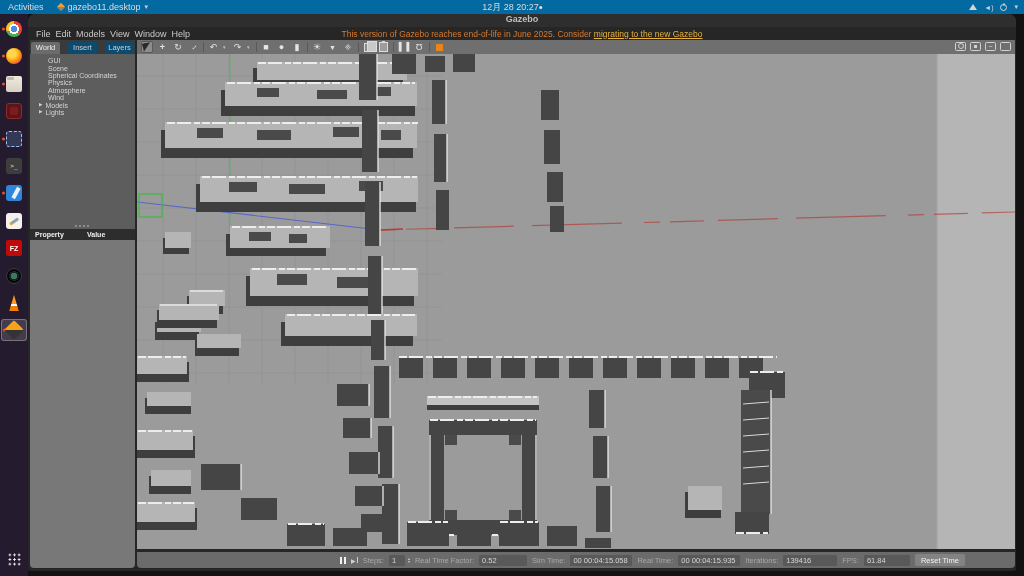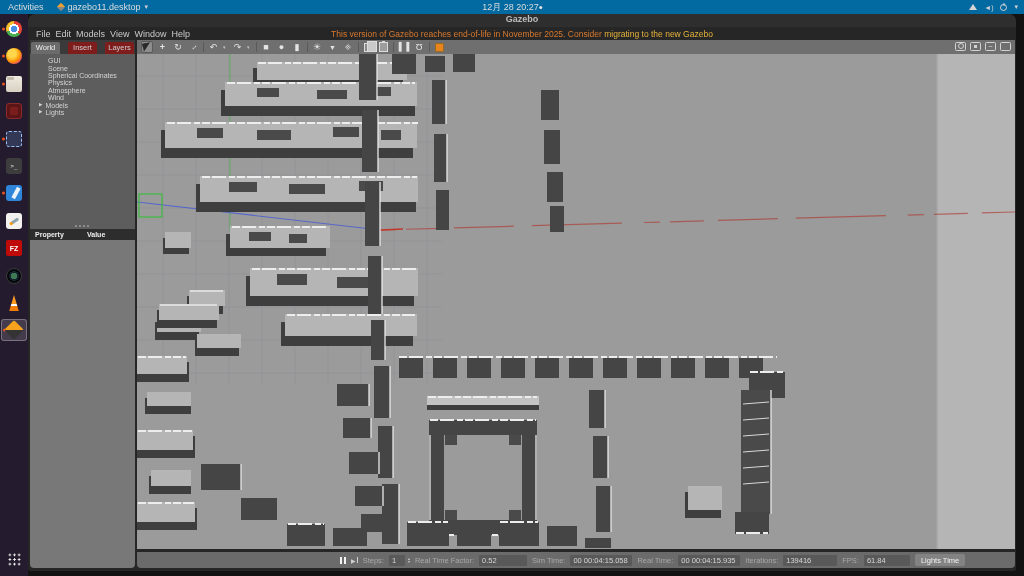--- a/index.html
+++ b/index.html
@@ -45,25 +45,25 @@
   .ic-apps{width:13px;height:13px;background-image:radial-gradient(circle,#e6e6e6 1.1px,rgba(0,0,0,0) 1.3px);background-size:4.6px 4.6px;background-position:center;border-radius:0}
   .show-apps{margin-top:auto;margin-bottom:6px}
 
   
   .gz-window{position:absolute;left:28px;top:14px;width:988px;height:557px;background:#262626;border-radius:7px 7px 2px 2px}
   .titlebar{height:13px;background:#2e2e2e;border-radius:7px 7px 0 0;display:flex;justify-content:center;color:#bdbdbd;font-size:9px;font-weight:bold}
   .menubar{position:relative;height:13px;display:flex;align-items:center;font-size:9px;color:#cacaca}
   .menus{display:flex;gap:5px;margin-left:8px;z-index:2}
   .menus span{cursor:default}
   .warnbar{position:absolute;left:0;right:0;text-align:center;font-size:8.5px;color:#d8792e;pointer-events:none}
-  .warnlink{color:#e7b33c;pointer-events:auto}
+  .warnlink{color:#e7b33c;text-decoration:underline;pointer-events:auto}
 
   
   .tabbar{position:absolute;left:2px;top:26px;width:105px;height:14px;background:#3a3a3a;display:flex;align-items:flex-end;gap:8px;padding:0 1px}
-  .tab{flex:1;height:12.5px;background:#7f1d1d;color:#cfcfcf;font-size:7.5px;display:flex;align-items:center;justify-content:center;border-radius:2px 2px 0 0}
+  .tab{flex:1;height:12.5px;background:#0c4a6e;color:#cfcfcf;font-size:7.5px;display:flex;align-items:center;justify-content:center;border-radius:2px 2px 0 0}
   .tab.active{background:#6b6b6b;color:#f0f0f0}
   .toolbar{position:absolute;left:109px;top:26px;width:878px;height:14px;background:#6f6f6f;display:flex;align-items:center;gap:3.5px;padding-left:4px;color:#e4e4e4}
   .ticon{width:12px;height:12px;display:flex;align-items:center;justify-content:center;font-size:9px;line-height:1;flex:none}
   .ticon.sel{background:#8d8d8d;border:1px solid #5a5a5a;border-radius:2px}
   .tsep{width:1px;height:10px;background:#595959;flex:none}
   .cursor-arrow{width:0;height:0;border-left:4px solid #2a2a2a;border-top:4px solid #2a2a2a;border-right:4px solid transparent;border-bottom:4px solid transparent;transform:rotate(-12deg)}
   .tiny-dd{font-size:5px;color:#c5c5c5;width:5px}
   .g-or{width:9px;height:9px;background:#e8841c;border:1px solid #9a6a22;border-radius:1px}
   .ico-copy{position:relative;width:8px;height:9px;border:1px solid #dcdcdc;background:#8a8a8a}
   .ico-copy::after{content:"";position:absolute;left:2px;top:-3px;width:8px;height:9px;border:1px solid #dcdcdc;background:#c9c9c9}
@@ -178,21 +178,21 @@
   <div class="menubar">
     <div class="menus">
       <span>File</span>
       <span>Edit</span>
       <span>Models</span>
       <span>View</span>
       <span>Window</span>
       <span>Help</span>
     </div>
     <div class="warnbar">
-      <span>This version of Gazebo reaches end-of-life in November 2025. Consider </span><span class="warnlink">migrating to the new Gazebo</span>
+      <span>This version of Gazebo reaches end-of-life in June 2025. Consider </span><span class="warnlink">migrating to the new Gazebo</span>
     </div>
   </div>
 
   <div class="tabbar">
     <div class="tab active">World</div>
     <div class="tab">Insert</div>
     <div class="tab">Layers</div>
   </div>
 
   <div class="toolbar">
@@ -512,15 +512,15 @@
     <span>Real Time Factor:</span>
     <span class="sfield" style="width:48px">0.52</span>
     <span>Sim Time:</span>
     <span class="sfield" style="width:62px">00 00:04:15.058</span>
     <span>Real Time:</span>
     <span class="sfield" style="width:62px">00 00:04:15.935</span>
     <span>Iterations:</span>
     <span class="sfield" style="width:54px">139416</span>
     <span>FPS:</span>
     <span class="sfield" style="width:46px">61.84</span>
-    <span class="reset-btn">Lights Time</span>
+    <span class="reset-btn">Reset Time</span>
   </div>
 </div>
 
 </body></html>

